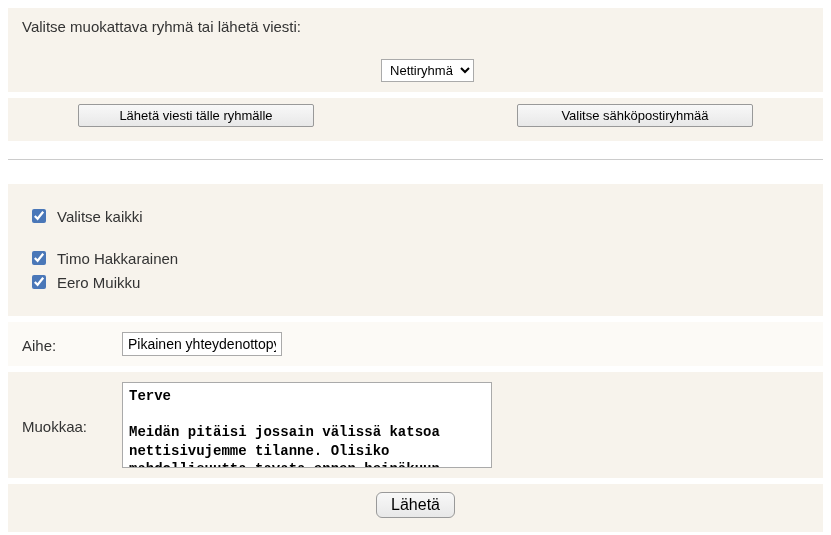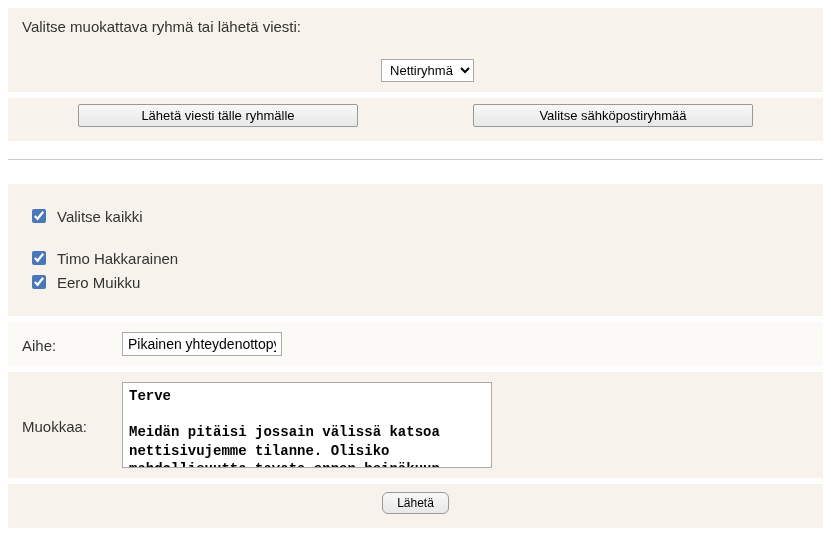--- a/index.html
+++ b/index.html
@@ -35,21 +35,21 @@
     margin-top: 41px;
   }
   .button-row {
     display: flex;
     justify-content: space-between;
     padding: 6px 70px 14px 70px;
     background: #f7f3ec;
     margin-bottom: 6px;
   }
   .btn {
-    width: 280px;
+    width: 236px;
     font-size: 13px;
     padding: 3px 0;
     background: linear-gradient(#f8f8f8,#e8e8e8);
     border: 1px solid #999;
     border-radius: 2px;
     cursor: pointer;
   }
   hr.sep {
     border: none;
     border-top: 1px solid #ccc;
@@ -102,21 +102,21 @@
     overflow-y: scroll;
     line-height: 1.3;
     font-weight: bold;
   }
   .send-row {
     padding: 8px 0 14px 0;
     text-align: center;
     background: #f7f3ec;
   }
   .send-btn {
-    font-size: 12px;
+    font-size: 16px;
     padding: 3px 14px;
     background: linear-gradient(#f8f8f8,#e8e8e8);
     border: 1px solid #999;
     border-radius: 6px;
     cursor: pointer;
   }
 </style>
 </head>
 <body>
 

